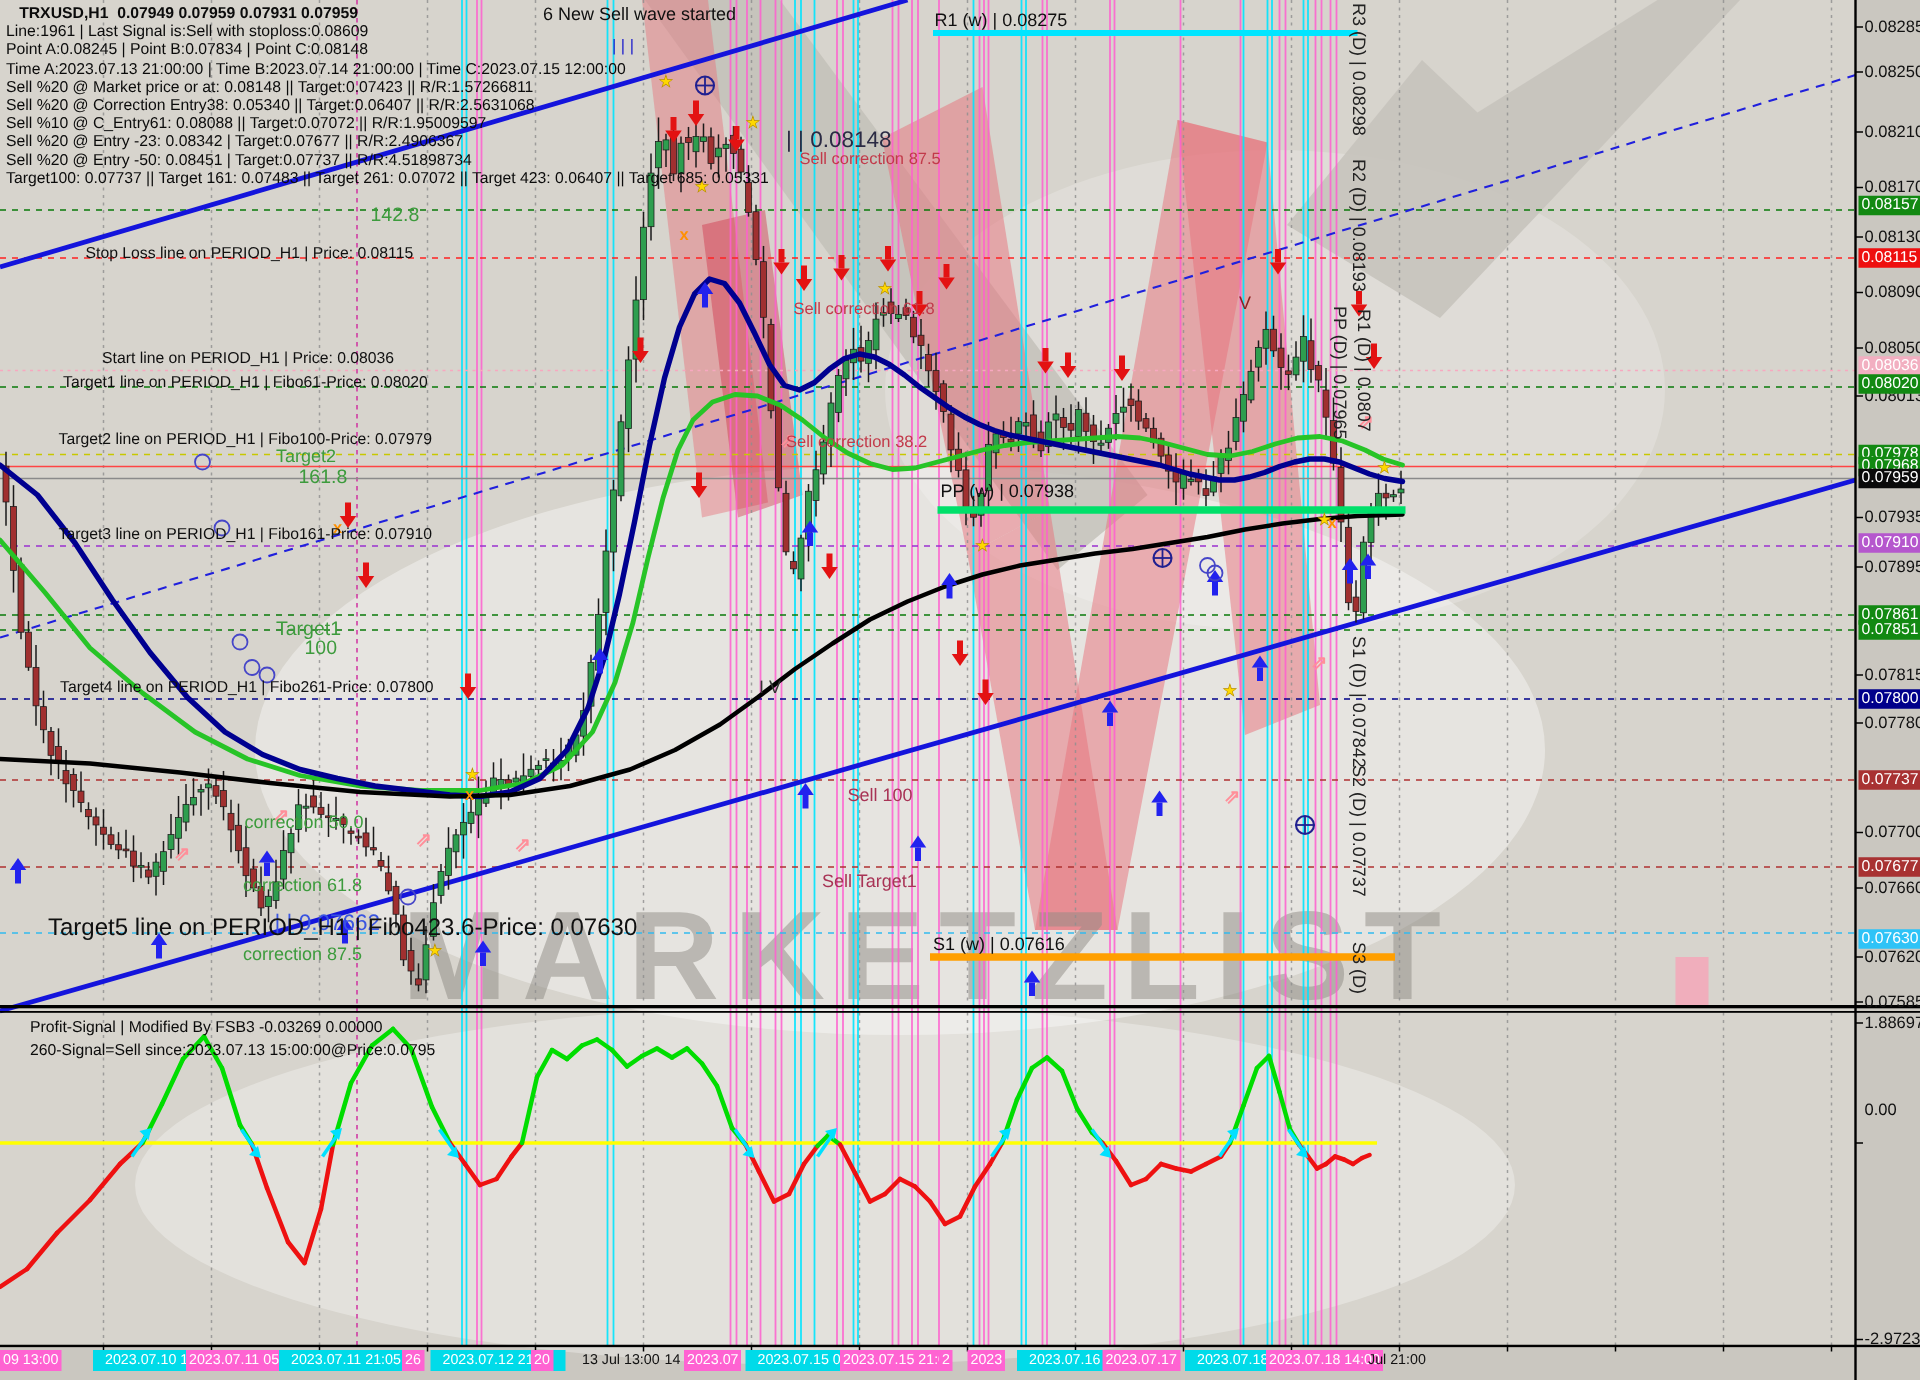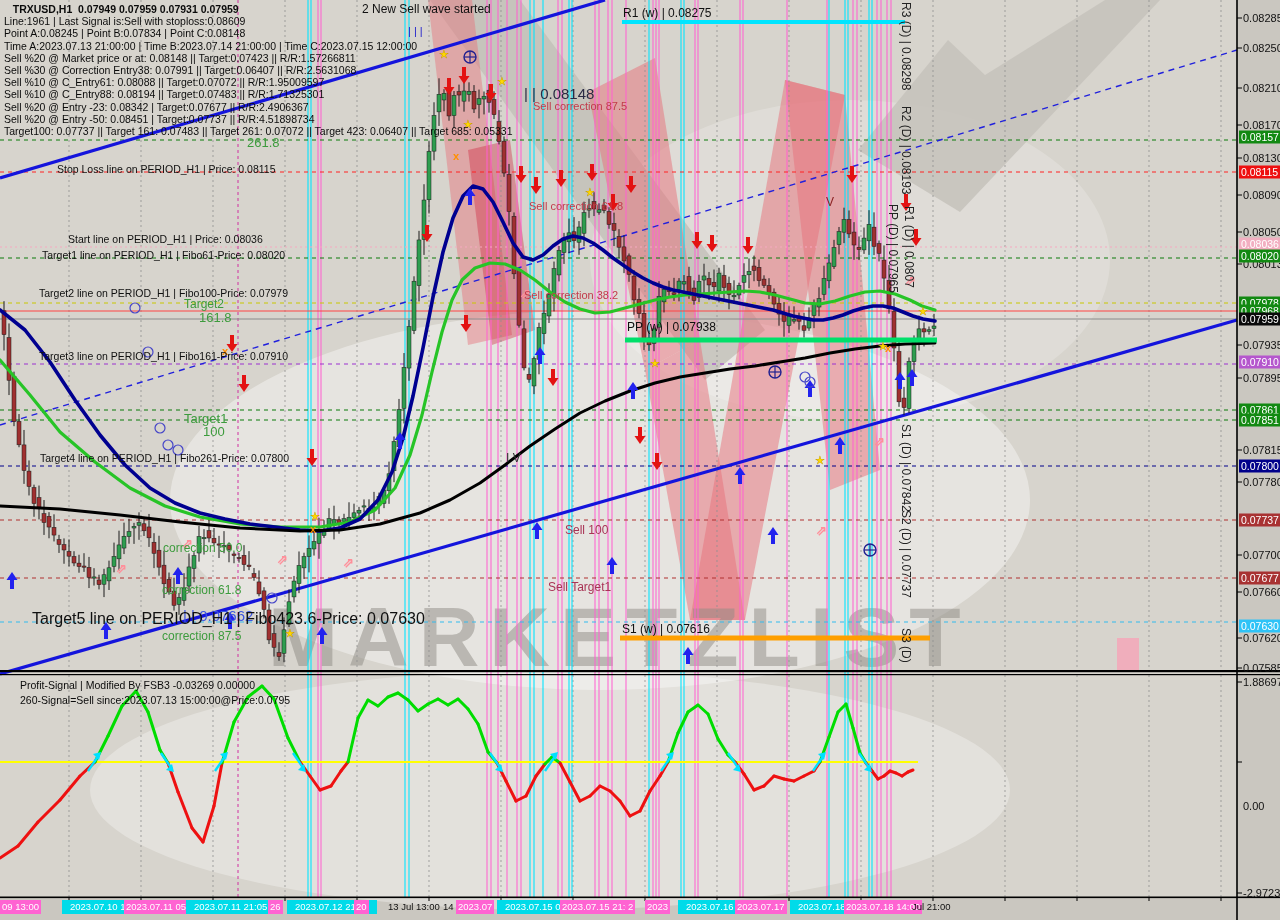--- a/index.html
+++ b/index.html
@@ -892,40 +892,39 @@
       <line x1="1149" y1="897" x2="1149" y2="901" stroke="#000" stroke-width="1"></line>
       <line x1="1221" y1="897" x2="1221" y2="901" stroke="#000" stroke-width="1"></line>
     </svg>
 
   <div id="info-block">
       <div style="font-weight: bold;">   TRXUSD,H1  0.07949 0.07959 0.07931 0.07959</div>
       <div>Line:1961 | Last Signal is:Sell with stoploss:0.08609</div>
       <div>Point A:0.08245 | Point B:0.07834 | Point C:0.08148</div>
       <div>Time A:2023.07.13 21:00:00 | Time B:2023.07.14 21:00:00 | Time C:2023.07.15 12:00:00</div>
       <div>Sell %20 @ Market price or at: 0.08148 || Target:0.07423 || R/R:1.57266811</div>
-      <div>Sell %30 @ Correction Entry38: 0.07991 || Target:0.06407 || R/R:2.5631068</div>
+      <div>Sell %20 @ Correction Entry38: 0.05340 || Target:0.06407 || R/R:2.5631068</div>
       <div>Sell %10 @ C_Entry61: 0.08088 || Target:0.07072 || R/R:1.95009597</div>
-      <div>Sell %10 @ C_Entry88: 0.08194 || Target:0.07483 || R/R:1.71325301</div>
       <div>Sell %20 @ Entry -23: 0.08342 | Target:0.07677 || R/R:2.4906367</div>
       <div>Sell %20 @ Entry -50: 0.08451 | Target:0.07737 || R/R:4.51898734</div>
       <div>Target100: 0.07737 || Target 161: 0.07483 || Target 261: 0.07072 || Target 423: 0.06407 || Target 685: 0.05331</div>
     </div>
 
   <div id="overlay-texts">
-      <div class="ovl" style="left: 362px; top: 3px; color: rgb(16, 16, 16); font-size: 12px;">2 New Sell wave started</div>
+      <div class="ovl" style="left: 362px; top: 3px; color: rgb(16, 16, 16); font-size: 12px;">6 New Sell wave started</div>
       <div class="ovl" style="left: 623px; top: 7px; color: rgb(16, 16, 16); font-size: 12px;">R1 (w) | 0.08275</div>
       <div class="ovl" style="left: 627px; top: 321px; color: rgb(16, 16, 16); font-size: 12px;">PP (w) | 0.07938</div>
       <div class="ovl" style="left: 622px; top: 623px; color: rgb(16, 16, 16); font-size: 12px;">S1 (w) | 0.07616</div>
       <div class="ovl" style="left: 524px; top: 86px; color: rgb(43, 43, 68); font-size: 15px;">| | 0.08148</div>
       <div class="ovl" style="left: 533px; top: 101px; color: rgb(194, 58, 74); font-size: 11px;">Sell correction 87.5</div>
       <div class="ovl" style="left: 529px; top: 201px; color: rgb(194, 58, 74); font-size: 11px;">Sell correction 61.8</div>
       <div class="ovl" style="left: 524px; top: 290px; color: rgb(194, 58, 74); font-size: 11px;">Sell correction 38.2</div>
       <div class="ovl" style="left: 565px; top: 524px; color: rgb(168, 51, 85); font-size: 12px;">Sell 100</div>
       <div class="ovl" style="left: 548px; top: 581px; color: rgb(168, 51, 85); font-size: 12px;">Sell Target1</div>
-      <div class="ovl" style="left: 247px; top: 136px; color: rgb(61, 155, 61); font-size: 13px;">261.8</div>
+      <div class="ovl" style="left: 247px; top: 136px; color: rgb(61, 155, 61); font-size: 13px;">142.8</div>
       <div class="ovl" style="left: 184px; top: 298px; color: rgb(61, 155, 61); font-size: 12px;">Target2</div>
       <div class="ovl" style="left: 199px; top: 311px; color: rgb(61, 155, 61); font-size: 13px;">161.8</div>
       <div class="ovl" style="left: 184px; top: 412px; color: rgb(61, 155, 61); font-size: 13px;">Target1</div>
       <div class="ovl" style="left: 203px; top: 425px; color: rgb(61, 155, 61); font-size: 13px;">100</div>
       <div class="ovl" style="left: 163px; top: 542px; color: rgb(61, 155, 61); font-size: 12px;">correction 50.0</div>
       <div class="ovl" style="left: 162px; top: 584px; color: rgb(61, 155, 61); font-size: 12px;">correction 61.8</div>
       <div class="ovl" style="left: 162px; top: 630px; color: rgb(61, 155, 61); font-size: 12px;">correction 87.5</div>
       <div class="ovl" style="left: 183px; top: 608px; color: rgb(58, 85, 224); font-size: 15px;">| | 0.07662</div>
       <div class="ovl" style="left: 57px; top: 164px; color: rgb(16, 16, 16); font-size: 10.5px;">Stop Loss line on PERIOD_H1 | Price: 0.08115</div>
       <div class="ovl" style="left: 68px; top: 234px; color: rgb(16, 16, 16); font-size: 10.5px;">Start line on PERIOD_H1 | Price: 0.08036</div>
@@ -960,21 +959,21 @@
       <div class="ylab" style="top: 264px;">0.08013</div>
       <div class="ylab" style="top: 345px;">0.07935</div>
       <div class="ylab" style="top: 378px;">0.07895</div>
       <div class="ylab" style="top: 450px;">0.07815</div>
       <div class="ylab" style="top: 482px;">0.07780</div>
       <div class="ylab" style="top: 555px;">0.07700</div>
       <div class="ylab" style="top: 592px;">0.07660</div>
       <div class="ylab" style="top: 638px;">0.07620</div>
       <div class="ylab" style="top: 668px;">0.07585</div>
       <div class="ylab" style="top: 682px;">1.88697</div>
-      <div class="ylab" style="top: 806px;">0.00</div>
+      <div class="ylab" style="top: 740px;">0.00</div>
       <div class="ylab" style="top: 893px;">-2.97239</div>
       <div class="ybadge" style="top: 137px; background: rgb(18, 137, 18);">0.08157</div>
       <div class="ybadge" style="top: 172px; background: rgb(238, 15, 15);">0.08115</div>
       <div class="ybadge" style="top: 244px; background: rgb(242, 175, 193);">0.08036</div>
       <div class="ybadge" style="top: 256px; background: rgb(18, 137, 18);">0.08020</div>
       <div class="ybadge" style="top: 303px; background: rgb(18, 137, 18);">0.07978</div>
       <div class="ybadge" style="top: 311px; background: rgb(18, 137, 18);">0.07968</div>
       <div class="ybadge" style="top: 319px; background: rgb(10, 10, 10);">0.07959</div>
       <div class="ybadge" style="top: 362px; background: rgb(181, 87, 205);">0.07910</div>
       <div class="ybadge" style="top: 410px; background: rgb(18, 137, 18);">0.07861</div>

